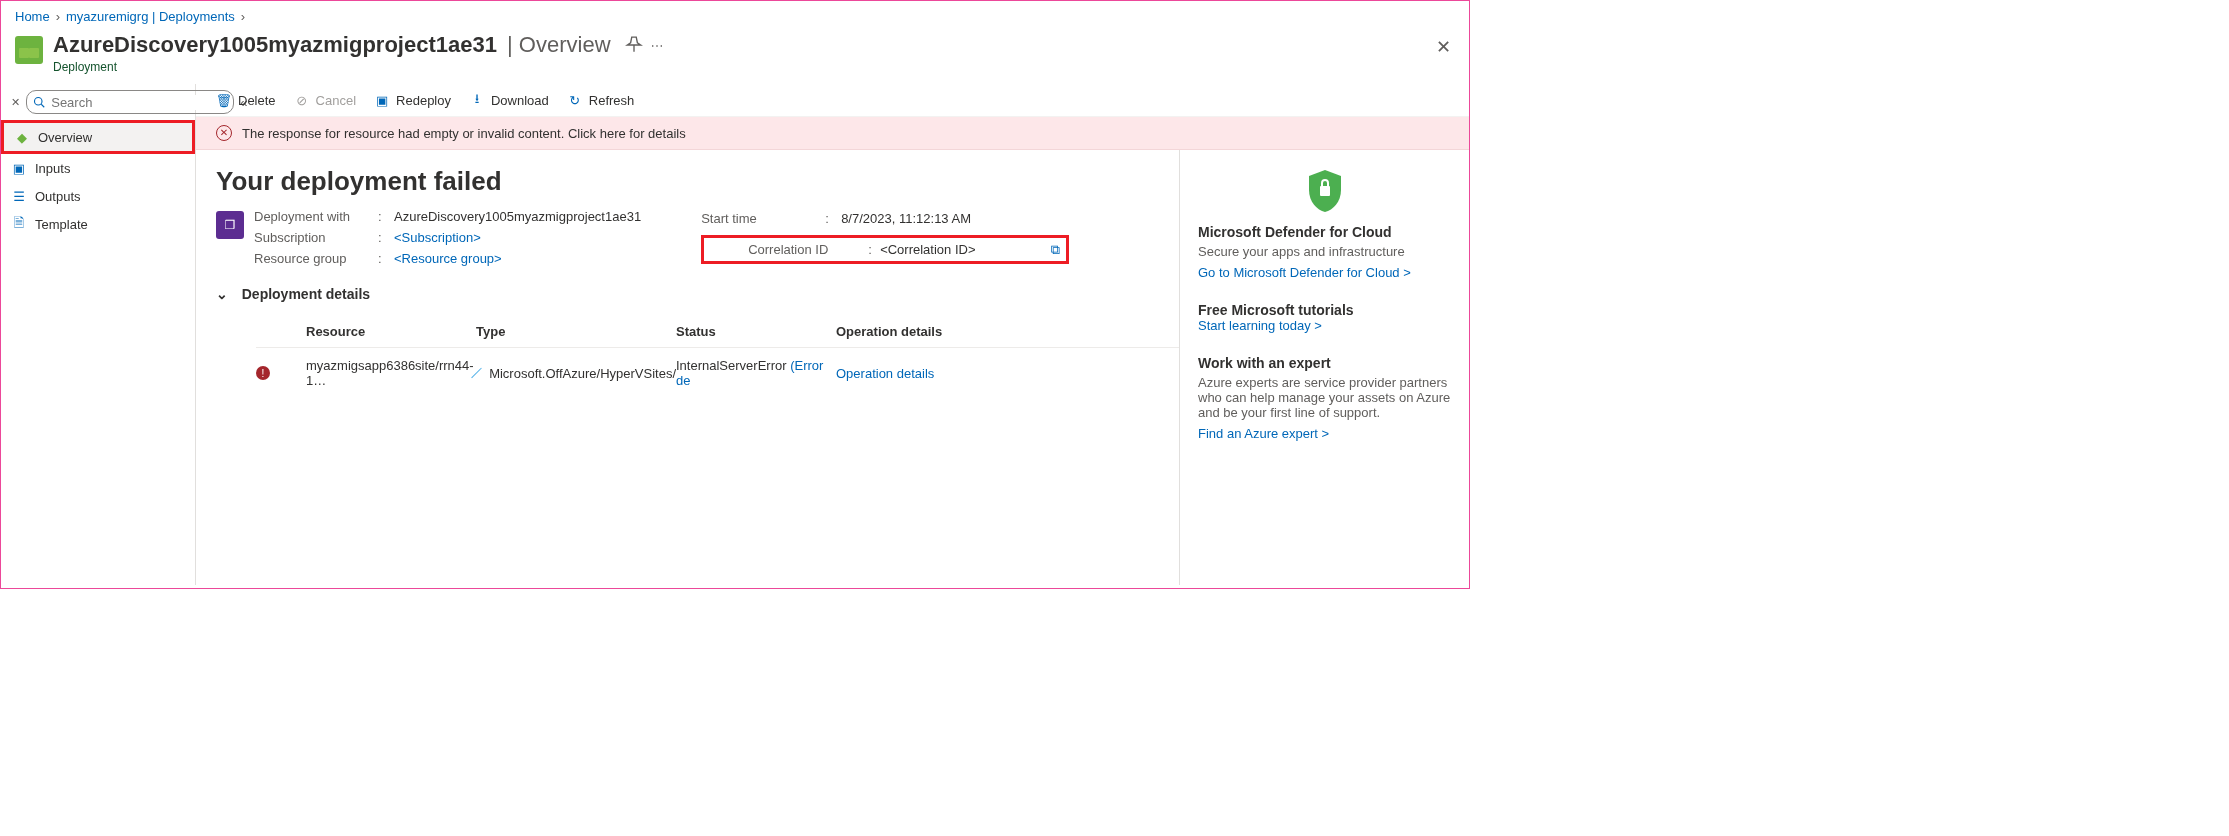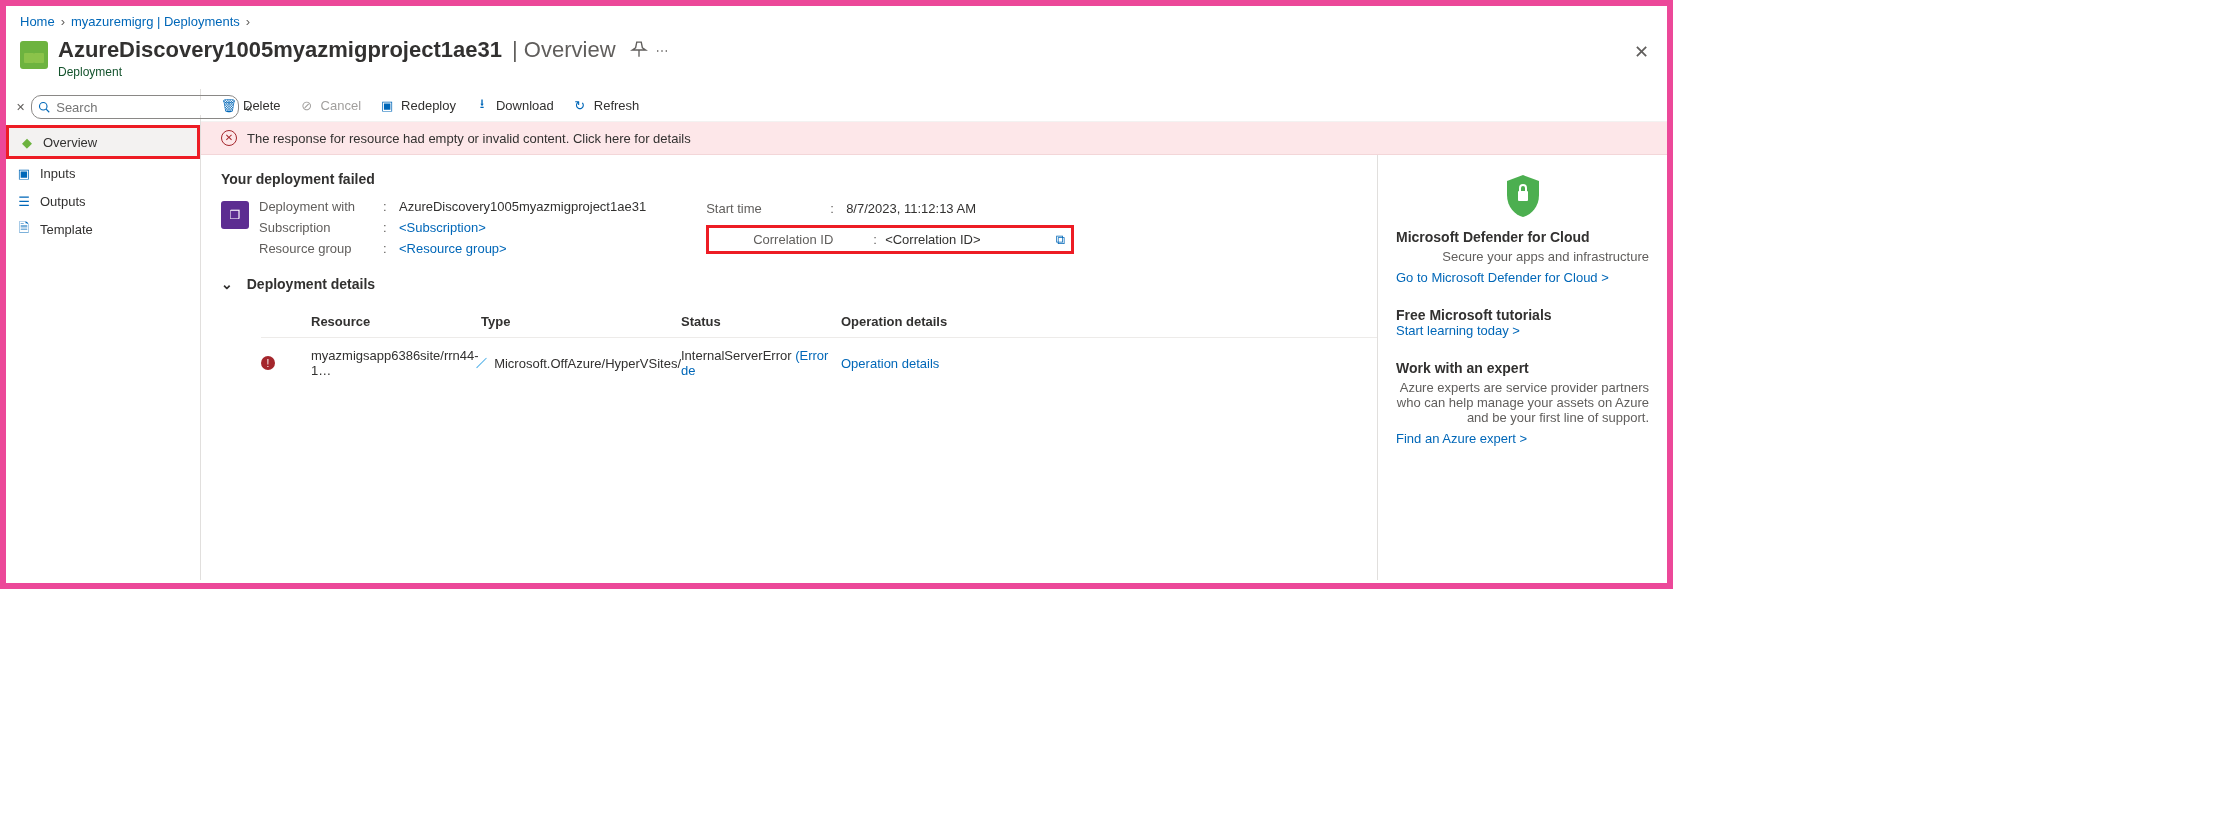--- a/index.html
+++ b/index.html
@@ -1,19 +1,19 @@
 <!DOCTYPE html>
 <html><head>
 <meta charset="utf-8">
 <style>
 * { box-sizing: border-box; margin: 0; padding: 0; font-family: "Segoe UI", Tahoma, sans-serif; }
 body { background:#ffffff; color:#323130; font-size:13px; }
 a { color:#0067b8; text-decoration:none; cursor:pointer; }
 
-.page { width:1673px; height:589px; position:relative; border:6px solid #ec4899; overflow:hidden; }
+.page { width:1470px; height:589px; position:relative; border:1px solid #ec4899; overflow:hidden; }
 
 
 .breadcrumb { display:flex; align-items:center; gap:6px; padding:8px 14px 4px; font-size:13px; }
 .breadcrumb .sep { color:#605e5c; }
 
 
 .header { display:flex; align-items:flex-start; padding:4px 14px 10px; gap:10px; position:relative; }
 .header-icon { width:28px; height:28px; background:#6db33f; border-radius:3px; margin-top:4px; position:relative; }
 .header-icon::before, .header-icon::after { content:""; position:absolute; background:#8bc34a; width:10px; height:10px; border-radius:1px; }
 .header-icon::before { left:4px; top:12px; }
@@ -54,21 +54,21 @@
 
 
 .banner { background:#fde7e9; border-bottom:1px solid #f3d6d8; display:flex; align-items:center; padding:8px 20px; gap:10px; font-size:13px; }
 .banner .err-ico { color:#a4262c; border:1.5px solid #a4262c; border-radius:50%; width:16px; height:16px; display:flex; align-items:center; justify-content:center; font-size:10px; line-height:1; }
 
 
 .content-row { display:flex; flex:1; overflow:hidden; }
 .content { flex:1; padding:16px 20px 0 20px; overflow:auto; }
 .right { width:290px; border-left:1px solid #e1dfdd; padding:18px 18px 0 18px; }
 
-h2.failed { font-size:14px; font-weight:600; margin-bottom:12px; }
+h2.failed { font-size:26px; font-weight:600; margin-bottom:12px; }
 
 .details-row { display:flex; gap:10px; align-items:flex-start; }
 .dep-cube { width:28px; height:28px; background:#5c2d91; border-radius:3px; display:flex; align-items:center; justify-content:center; color:#fff; font-size:12px; margin-top:2px; }
 .kv-grid { display:flex; gap:60px; flex:1; }
 .kv-col { display:grid; grid-template-columns:120px 12px auto; row-gap:6px; column-gap:4px; align-items:center; font-size:13px; }
 .kv-col .k { color:#605e5c; }
 .kv-col .c { color:#605e5c; }
 .right-kv { position:relative; }
 .highlight-corr { border:3px solid #ed1c24; padding:4px 6px; }
 .copy-ico { color:#0067b8; cursor:pointer; position:absolute; right:6px; top:4px; }
@@ -80,21 +80,21 @@
 .dep-table .hdr { display:grid; grid-template-columns:50px 170px 200px 160px 160px; font-weight:600; padding:8px 0; border-bottom:1px solid #edebe9; }
 .dep-table .row { display:grid; grid-template-columns:50px 170px 200px 160px 160px; padding:10px 0; align-items:center; }
 .err-dot { width:14px; height:14px; background:#a4262c; border-radius:50%; color:#fff; font-size:10px; display:flex; align-items:center; justify-content:center; }
 .type-cell { display:flex; align-items:center; gap:12px; }
 .type-ico { width:14px; height:14px; background:#50b0e8; transform:rotate(45deg); }
 
 
 .shield { width:40px; height:46px; margin:0 auto 10px; position:relative; }
 .shield svg { width:100%; height:100%; }
 .right h3 { font-size:14px; font-weight:600; margin-top:4px; }
-.right p { font-size:13px; color:#605e5c; margin:4px 0 6px;text-align:right; }
+.right p { font-size:13px; color:#605e5c; margin:4px 0 6px; }
 .right .rlink { font-size:13px; display:inline-block; margin-bottom:18px; }
 
 
 .ico-blue { color:#0067b8; }
 .chev { display:inline-block; transform:rotate(0deg); }
 </style>
 </head>
 <body>
 
 <div class="page">

